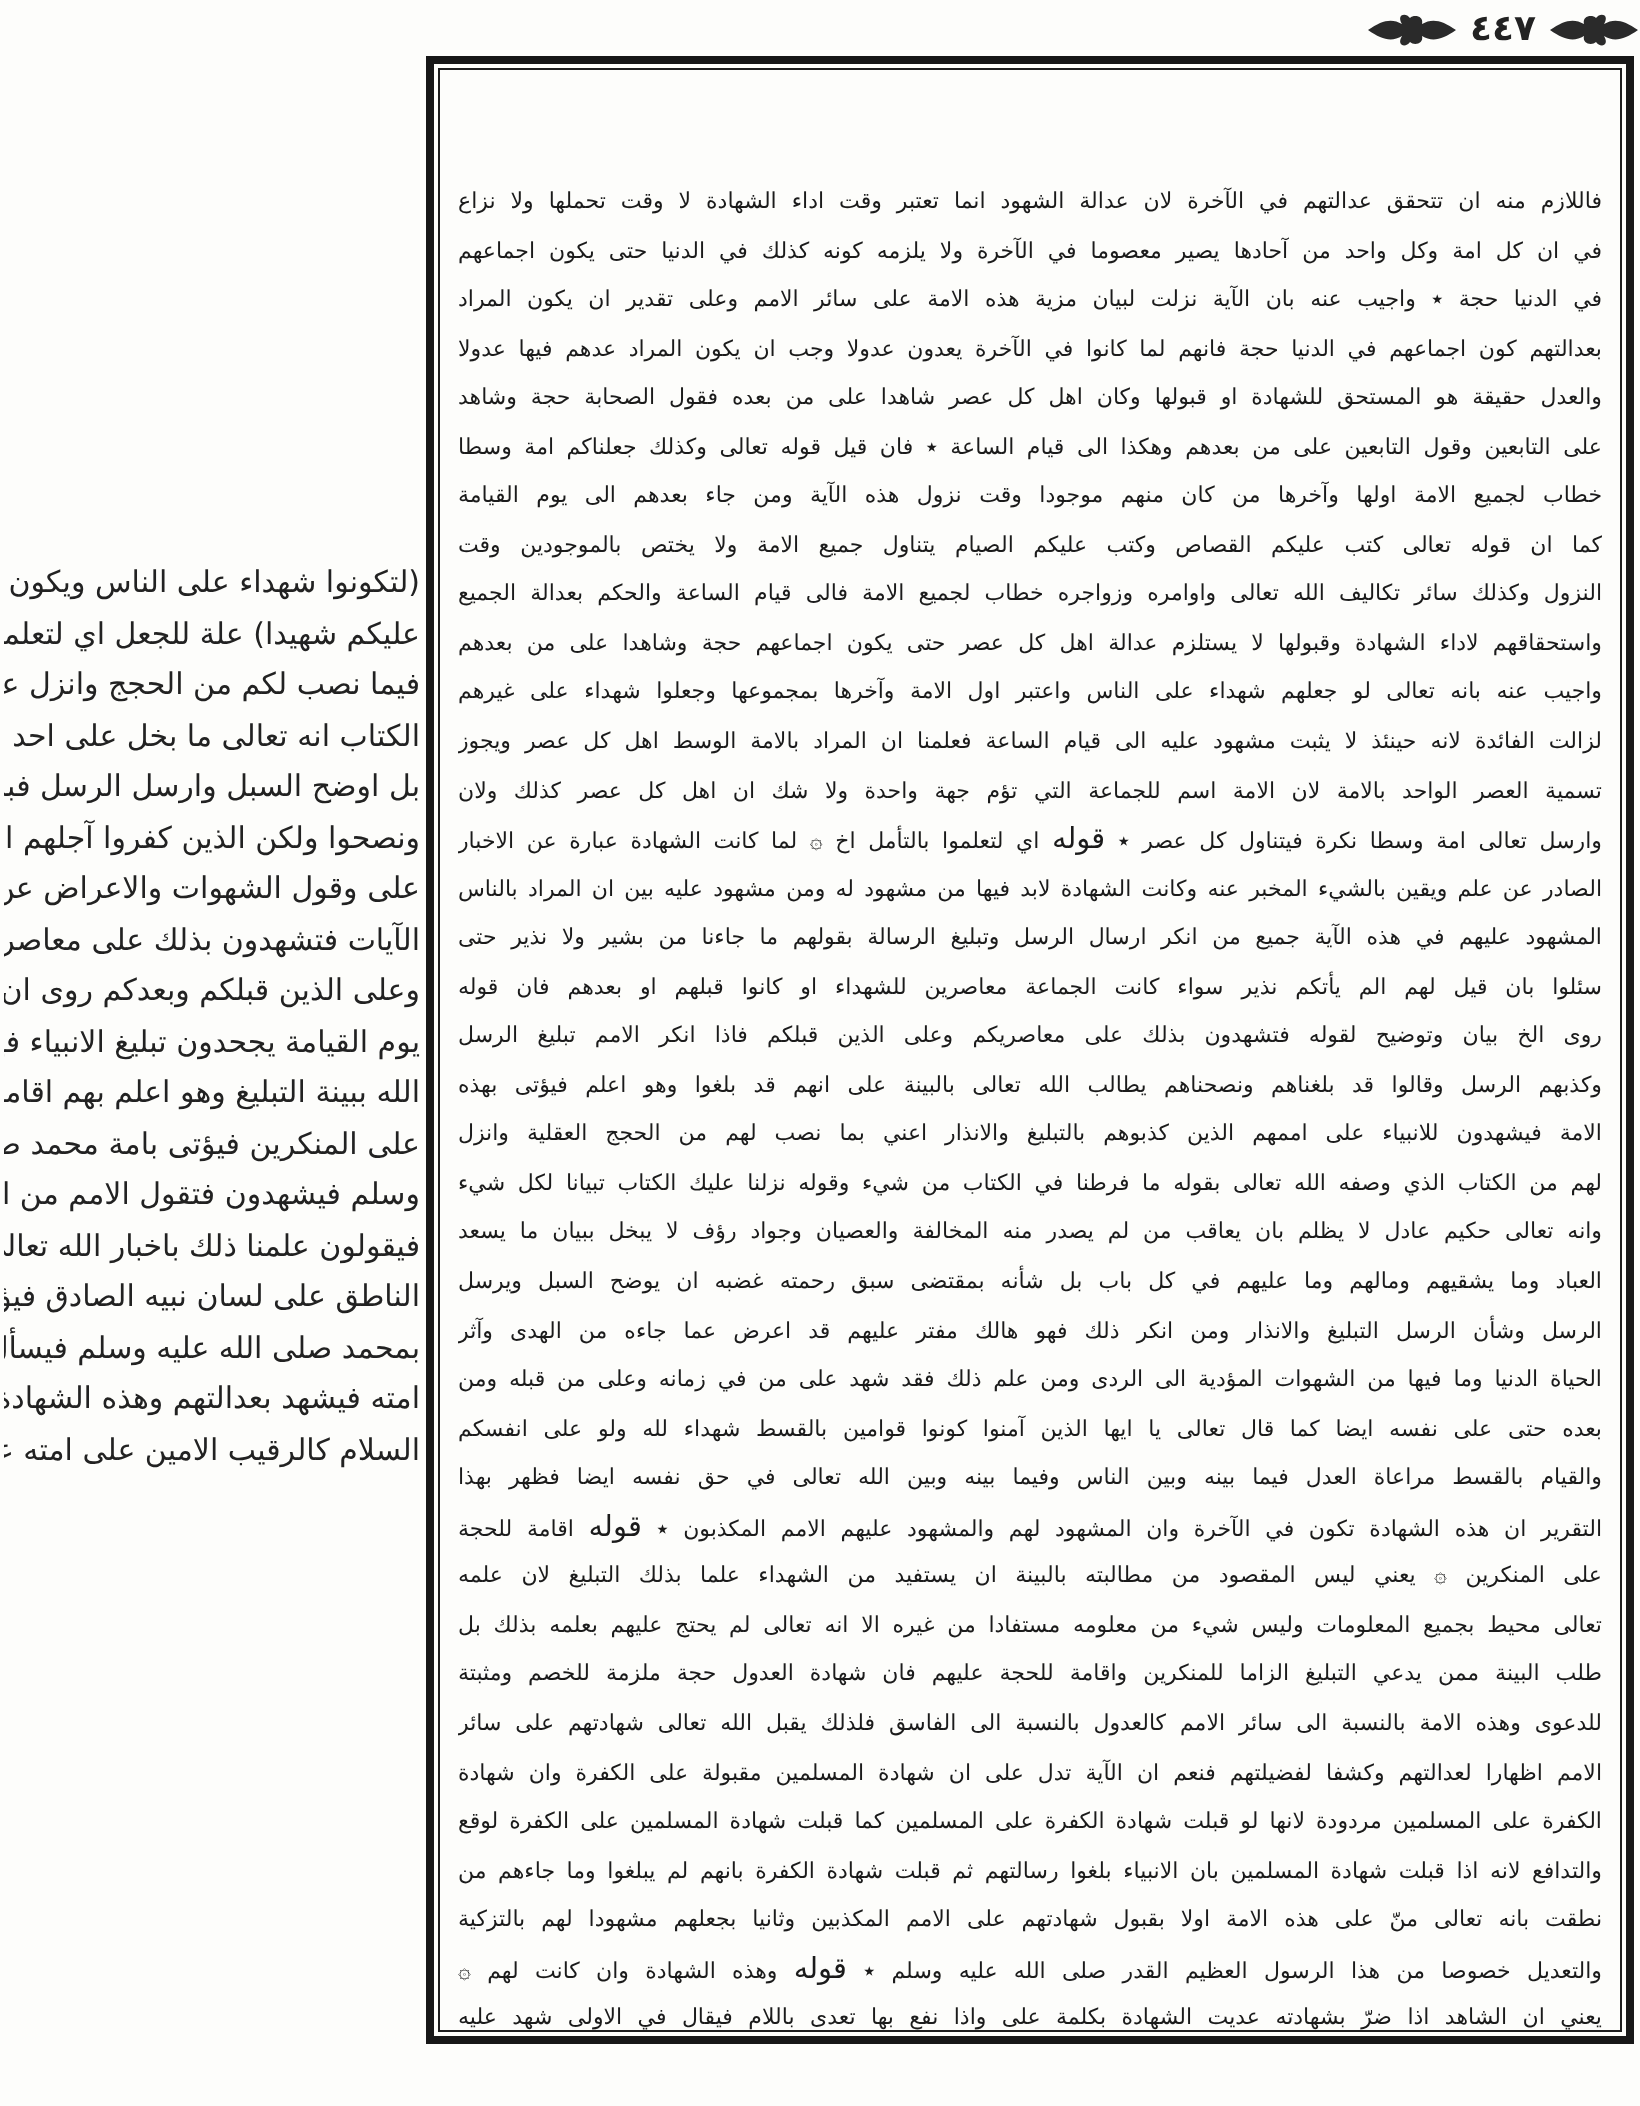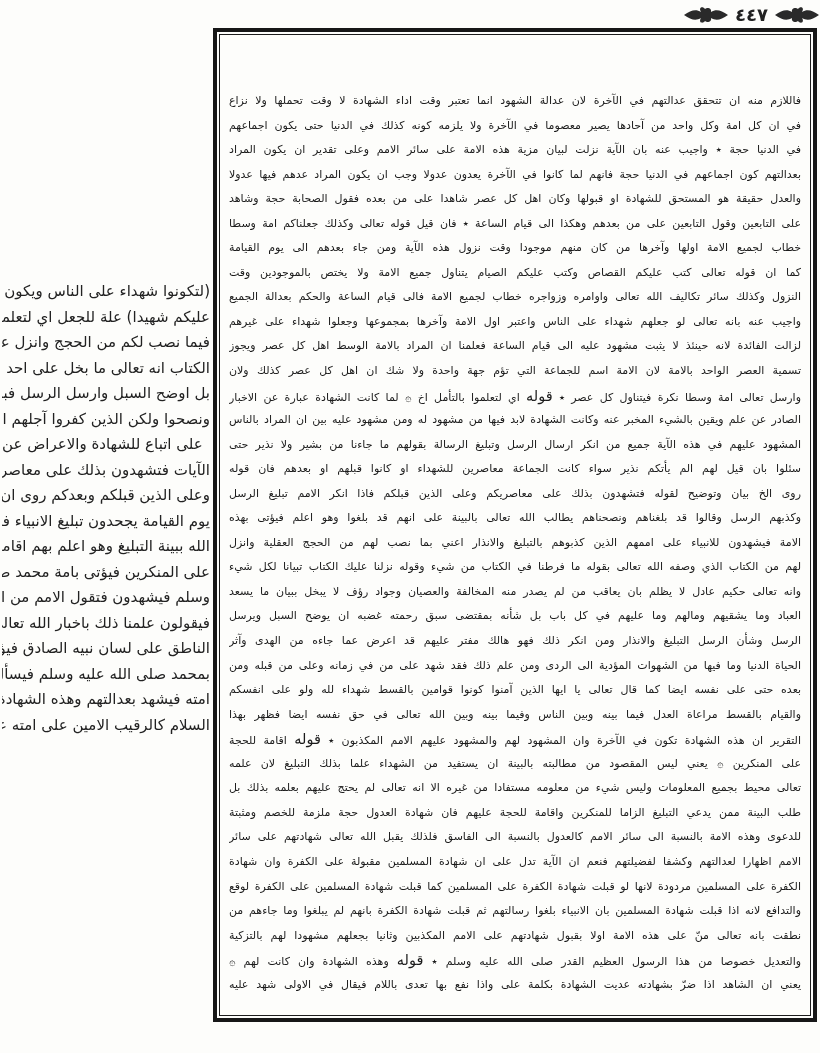--- a/index.html
+++ b/index.html
@@ -76,20 +76,21 @@
       <div class="main-lines">
           <div class="m-line">فاللازم منه ان تتحقق عدالتهم في الآخرة لان عدالة الشهود انما تعتبر وقت اداء الشهادة لا وقت تحملها ولا نزاع</div>
           <div class="m-line">في ان كل امة وكل واحد من آحادها يصير معصوما في الآخرة ولا يلزمه كونه كذلك في الدنيا حتى يكون اجماعهم</div>
           <div class="m-line">في الدنيا حجة ٭ واجيب عنه بان الآية نزلت لبيان مزية هذه الامة على سائر الامم وعلى تقدير ان يكون المراد</div>
           <div class="m-line">بعدالتهم كون اجماعهم في الدنيا حجة فانهم لما كانوا في الآخرة يعدون عدولا وجب ان يكون المراد عدهم فيها عدولا</div>
           <div class="m-line">والعدل حقيقة هو المستحق للشهادة او قبولها وكان اهل كل عصر شاهدا على من بعده فقول الصحابة حجة وشاهد</div>
           <div class="m-line">على التابعين وقول التابعين على من بعدهم وهكذا الى قيام الساعة ٭ فان قيل قوله تعالى وكذلك جعلناكم امة وسطا</div>
           <div class="m-line">خطاب لجميع الامة اولها وآخرها من كان منهم موجودا وقت نزول هذه الآية ومن جاء بعدهم الى يوم القيامة</div>
           <div class="m-line">كما ان قوله تعالى كتب عليكم القصاص وكتب عليكم الصيام يتناول جميع الامة ولا يختص بالموجودين وقت</div>
           <div class="m-line">النزول وكذلك سائر تكاليف الله تعالى واوامره وزواجره خطاب لجميع الامة فالى قيام الساعة والحكم بعدالة الجميع</div>
+          <div class="m-line">واستحقاقهم لاداء الشهادة وقبولها لا يستلزم عدالة اهل كل عصر حتى يكون اجماعهم حجة وشاهدا على من بعدهم</div>
           <div class="m-line">واجيب عنه بانه تعالى لو جعلهم شهداء على الناس واعتبر اول الامة وآخرها بمجموعها وجعلوا شهداء على غيرهم</div>
           <div class="m-line">لزالت الفائدة لانه حينئذ لا يثبت مشهود عليه الى قيام الساعة فعلمنا ان المراد بالامة الوسط اهل كل عصر ويجوز</div>
           <div class="m-line">تسمية العصر الواحد بالامة لان الامة اسم للجماعة التي تؤم جهة واحدة ولا شك ان اهل كل عصر كذلك ولان</div>
           <div class="m-line"><span>وارسل تعالى امة وسطا نكرة فيتناول كل عصر ٭ </span><span class="qawluhu">قوله</span><span> اي لتعلموا بالتأمل اخ ۞ لما كانت الشهادة عبارة عن الاخبار</span></div>
           <div class="m-line">الصادر عن علم ويقين بالشيء المخبر عنه وكانت الشهادة لابد فيها من مشهود له ومن مشهود عليه بين ان المراد بالناس</div>
           <div class="m-line">المشهود عليهم في هذه الآية جميع من انكر ارسال الرسل وتبليغ الرسالة بقولهم ما جاءنا من بشير ولا نذير حتى</div>
           <div class="m-line">سئلوا بان قيل لهم الم يأتكم نذير سواء كانت الجماعة معاصرين للشهداء او كانوا قبلهم او بعدهم فان قوله</div>
           <div class="m-line">روى الخ بيان وتوضيح لقوله فتشهدون بذلك على معاصريكم وعلى الذين قبلكم فاذا انكر الامم تبليغ الرسل</div>
           <div class="m-line">وكذبهم الرسل وقالوا قد بلغناهم ونصحناهم يطالب الله تعالى بالبينة على انهم قد بلغوا وهو اعلم فيؤتى بهذه</div>
           <div class="m-line">الامة فيشهدون للانبياء على اممهم الذين كذبوهم بالتبليغ والانذار اعني بما نصب لهم من الحجج العقلية وانزل</div>
@@ -115,21 +116,21 @@
     </div>
   </div>
 
   <div class="margin-notes">
       <div class="g-line">(لتكونوا شهداء على الناس ويكون الرسول</div>
       <div class="g-line">عليكم شهيدا) علة للجعل اي لتعلموا بالتأمل</div>
       <div class="g-line">فيما نصب لكم من الحجج وانزل عليكم من</div>
       <div class="g-line">الكتاب انه تعالى ما بخل على احد وما ظلم</div>
       <div class="g-line">بل اوضح السبل وارسل الرسل فبلغوا</div>
       <div class="g-line">ونصحوا ولكن الذين كفروا آجلهم الشقاء</div>
-      <div class="g-line">على اتباع للشهادة والاعراض عن</div>
+      <div class="g-line">على وقول الشهوات والاعراض عن</div>
       <div class="g-line">الآيات فتشهدون بذلك على معاصريكم</div>
       <div class="g-line">وعلى الذين قبلكم وبعدكم روى ان الامم</div>
       <div class="g-line">يوم القيامة يجحدون تبليغ الانبياء فيطالبهم</div>
       <div class="g-line">الله ببينة التبليغ وهو اعلم بهم اقامة للحجة</div>
       <div class="g-line">على المنكرين فيؤتى بامة محمد صلى الله عليه</div>
       <div class="g-line">وسلم فيشهدون فتقول الامم من اين عرفتم</div>
       <div class="g-line">فيقولون علمنا ذلك باخبار الله تعالى في كتابه</div>
       <div class="g-line">الناطق على لسان نبيه الصادق فيؤتى</div>
       <div class="g-line">بمحمد صلى الله عليه وسلم فيسأل عن حال</div>
       <div class="g-line">امته فيشهد بعدالتهم وهذه الشهادة</div>

